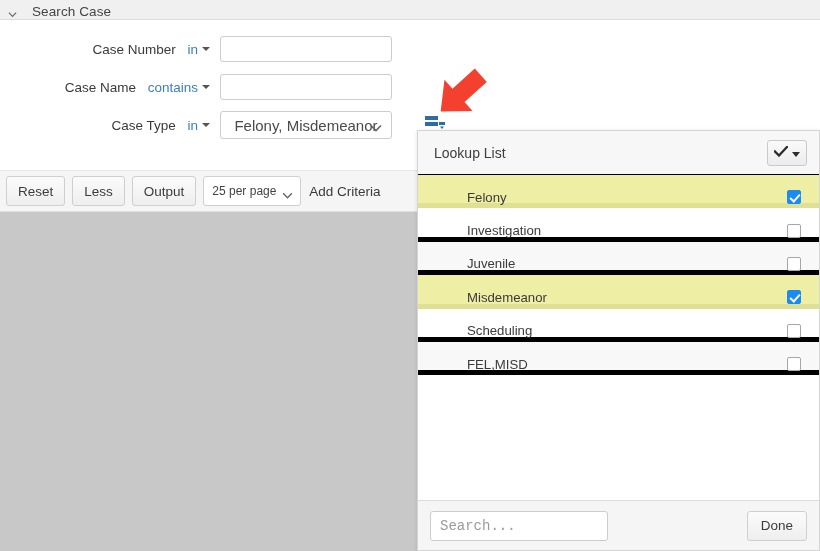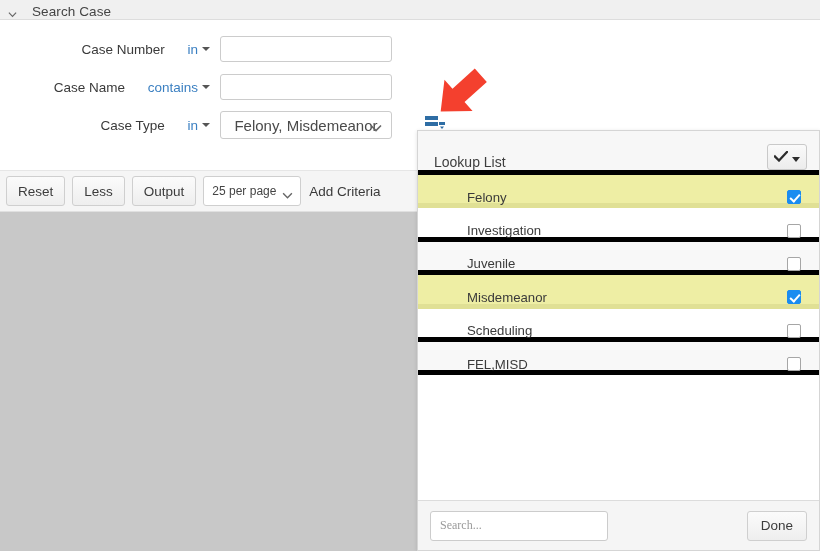--- a/index.html
+++ b/index.html
@@ -63,21 +63,21 @@
     text-align: right;
     padding-right: 10px;
     font-size: 13.5px;
     color: #3a3a3a;
     white-space: nowrap;
     box-sizing: border-box;
   }
   .op-link {
     color: #3a7fc1;
     cursor: pointer;
-    margin-left: 19px;
+    margin-left: 8px;
   }
   .op-caret {
     display: inline-block;
     width: 0; height: 0;
     border-left: 4px solid transparent;
     border-right: 4px solid transparent;
     border-top: 4px solid #555;
     margin-left: 4px;
     vertical-align: middle;
     position: relative;
@@ -226,23 +226,23 @@
     border: 1px solid #d5d5d5;
     box-sizing: border-box;
     z-index: 50;
     box-shadow: 0 1px 4px rgba(0,0,0,0.12);
     display: flex;
     flex-direction: column;
   }
   .lookup-head {
     height: 44px;
     background: #f7f7f7;
-    border-bottom: 5px solid #000000;
-    display: flex;
-    align-items: flex-end;
+    border-bottom: 1px solid #000000;
+    display: flex;
+    align-items: center;
     justify-content: space-between;
     padding: 0 12px 0 16px;
     box-sizing: border-box;
     flex: none;
   }
   .lookup-title {
     font-size: 14px;
     color: #3d3d3d;
   }
   .check-dd-btn {
@@ -317,22 +317,22 @@
     padding: 0 12px 0 12px;
     box-sizing: border-box;
   }
   .lookup-search {
     width: 178px;
     height: 30px;
     border: 1px solid #cccccc;
     border-radius: 3px;
     box-sizing: border-box;
     padding: 2px 9px;
-    font-family: Liberation Serif, serif;
-    font-size: 12px;
+    font-family: Liberation Mono, monospace;
+    font-size: 14px;
     color: #444;
     background: #ffffff;
     outline: none;
   }
   .lookup-search::placeholder { color: #9a9a9a; }
   .done-btn {
     background: linear-gradient(#fbfbfb, #eeeeee);
     border: 1px solid #cfcfcf;
     border-radius: 3px;
     height: 30px;

